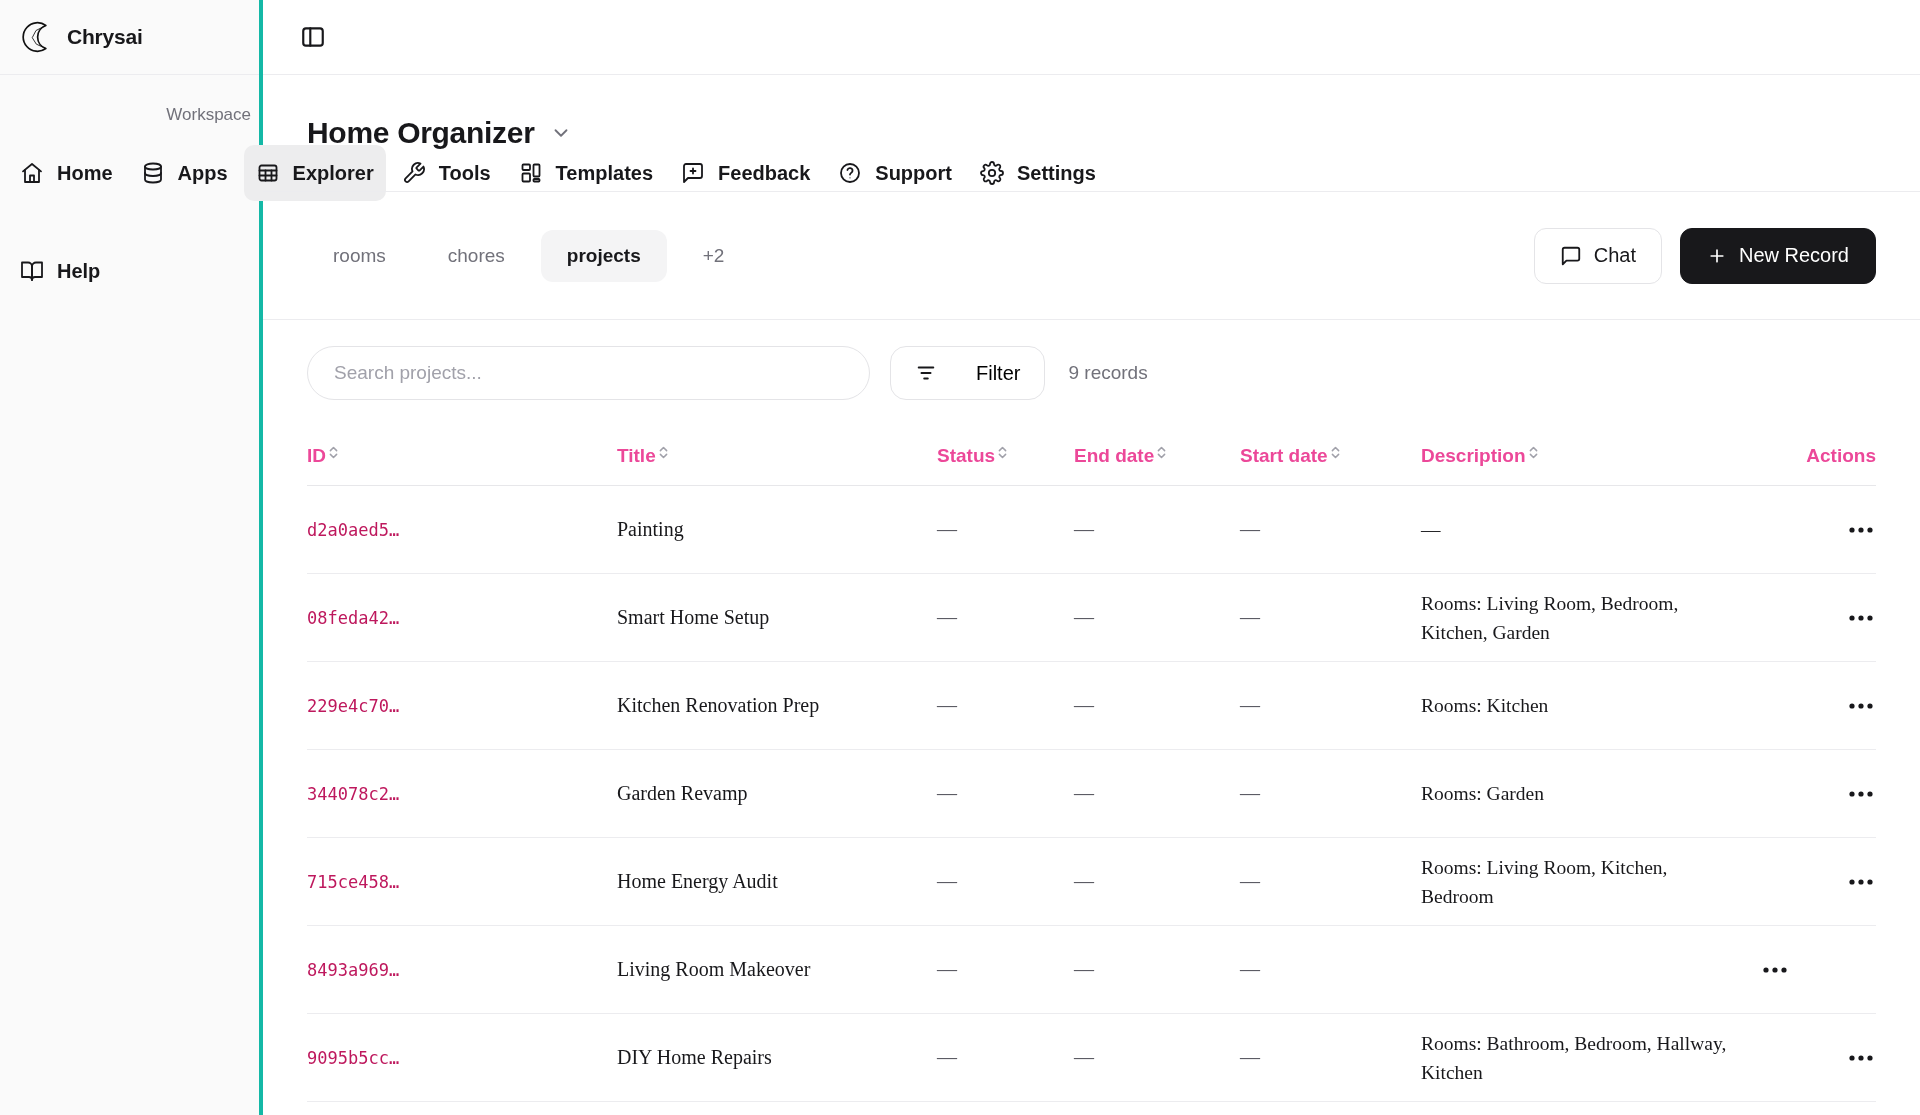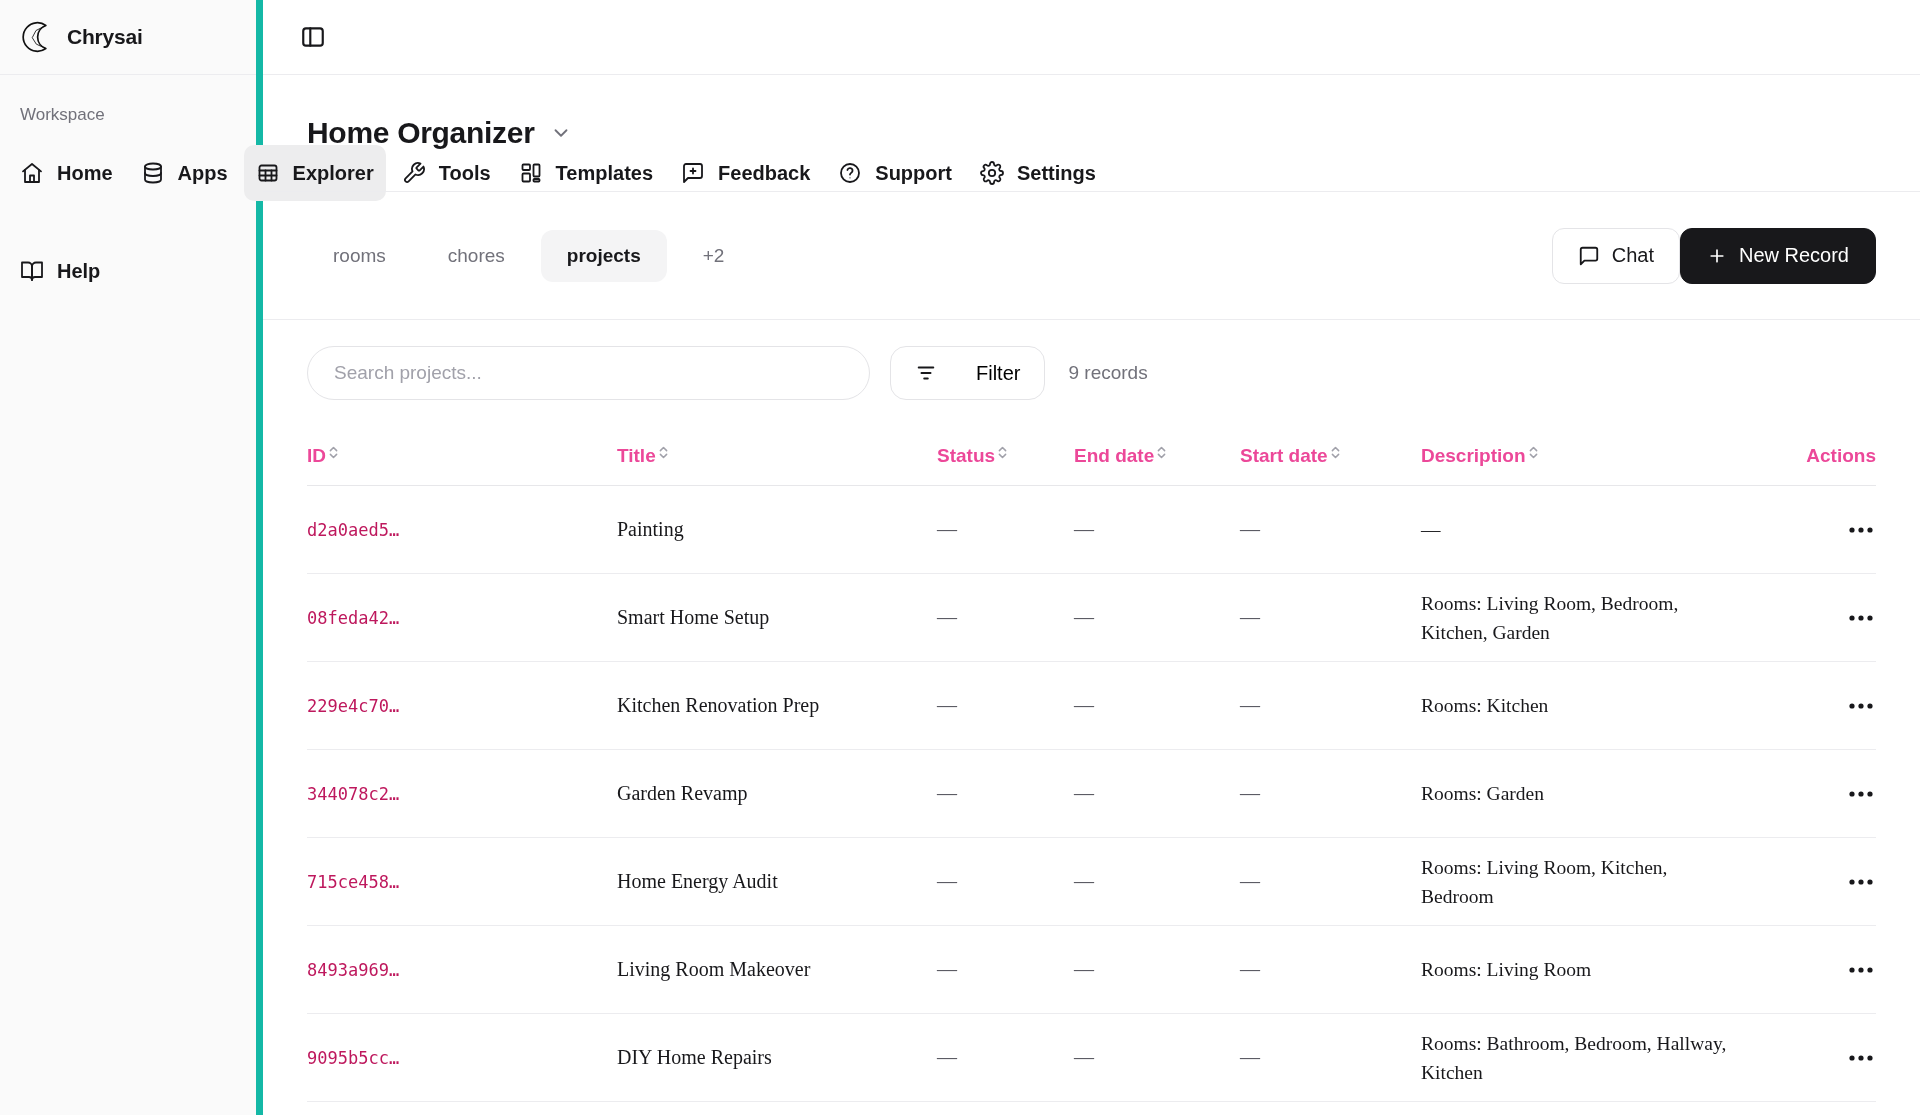--- a/index.html
+++ b/index.html
@@ -1,21 +1,21 @@
 <!DOCTYPE html>
 <html><head>
 <meta charset="utf-8">
 <style>
   * { margin:0; padding:0; box-sizing:border-box; }
   html,body { width:1920px; height:1115px; overflow:hidden; }
   body { font-family:"Liberation Sans", sans-serif; color:#18181b; background:#fff; }
   .app { display:flex; height:100%; }
 
   
-  .sidebar { width:263px; flex:0 0 263px; background:#fafafa; border-right:7px solid #14b8a6; display:flex; flex-direction:column; }
+  .sidebar { width:263px; flex:0 0 263px; background:#fafafa; border-right:4px solid #14b8a6; display:flex; flex-direction:column;text-align:right; }
   .side-header { height:75px; flex:0 0 75px; border-bottom:1px solid #ececef; display:flex; align-items:center; gap:13px; padding:0 20px; }
   .logo svg { display:block; }
   .brand-name { font-size:21px; font-weight:700; letter-spacing:-0.2px; }
   .side-body { padding:30px 8px 0 8px; display:flex; flex-direction:column; flex:1; }
   .ws-label { color:#71717a; font-size:17px; padding-left:12px; margin-bottom:20px; }
   .nav { display:flex; flex-direction:row; gap:4px;font-weight:bold; }
   .nav-item { display:flex; align-items:center; gap:13px; height:56px; padding:0 12px; border-radius:10px; font-size:20px; color:#18181b; cursor:pointer; }
   .nav-item.active { background:#ededee; }
   .nav-item .nav-icon { width:24px; height:24px; display:flex; align-items:center; justify-content:center; color:#18181b; }
   .nav-item .nav-icon svg { width:24px; height:24px; }
@@ -26,21 +26,21 @@
   .topbar { height:75px; flex:0 0 75px; border-bottom:1px solid #ececef; display:flex; align-items:center; padding:0 37px; }
   .panel-toggle { background:none; border:none; cursor:pointer; color:#18181b; display:flex; }
   .title-row { height:117px; flex:0 0 117px; border-bottom:1px solid #ececef; display:flex; align-items:center; gap:15px; padding:0 44px; }
   .page-title { font-size:30px; font-weight:700; letter-spacing:-0.3px; }
   .title-caret { color:#71717a; display:flex; }
 
   .tabs-row { height:128px; flex:0 0 128px; border-bottom:1px solid #ececef; display:flex; align-items:center; justify-content:space-between; padding:0 44px; }
   .tabs { display:flex; align-items:center; gap:10px; }
   .tab { font-size:19px; color:#71717a; padding:15px 26px; border-radius:12px; background:transparent; border:none; cursor:pointer; font-family:inherit; }
   .tab.active { background:#f4f4f5; color:#18181b; font-weight:600; }
-  .header-actions { display:flex; align-items:center; }
+  .header-actions { display:flex; align-items:center; gap:18px; }
   .btn { display:flex; align-items:center; gap:12px; height:56px; border-radius:12px; font-size:20px; font-family:inherit; cursor:pointer; }
   .btn-chat { background:#fff; border:1px solid #e4e4e7; color:#18181b; padding:0 25px; font-weight:500; }
   .btn-new { background:#18181b; border:1px solid #18181b; color:#fff; padding:16px 26px; font-weight:500; }
   .btn svg { display:block; }
 
   .toolbar { height:106px; flex:0 0 106px; display:flex; align-items:center; gap:20px; padding:0 44px; }
   .search-input { width:563px; height:54px; border:1px solid #e4e4e7; border-radius:27px; padding:0 26px; font-size:19px; font-family:inherit; color:#18181b; outline:none; background:#fff; }
   .search-input::placeholder { color:#a1a1aa; }
   .btn-filter { background:#fff; border:1px solid #e4e4e7; border-radius:16px; height:54px; padding:0 24px; font-weight:500; font-size:20px;gap:39px; }
   .records-count { font-size:19px; color:#71717a; margin-left:3px; }
@@ -410,21 +410,20 @@
             </button>
           </span>
         </div>
 
         <div class="grid-cols row">
           <a class="cell cell-id">8493a969…</a>
           <span class="cell">Living Room Makeover</span>
           <span class="cell cell-dash">—</span>
           <span class="cell cell-dash">—</span>
           <span class="cell cell-dash">—</span>
-          <span class="cell cell-desc">Rooms: Living Room</span>
           <span class="cell cell-actions">
             <button class="dots-btn" aria-label="Row actions">
               <svg width="30" height="22" viewBox="0 0 30 22" fill="#18181b">
                 <circle cx="6" cy="11" r="2.6"></circle>
                 <circle cx="15" cy="11" r="2.6"></circle>
                 <circle cx="24" cy="11" r="2.6"></circle>
               </svg>
             </button>
           </span>
         </div>

